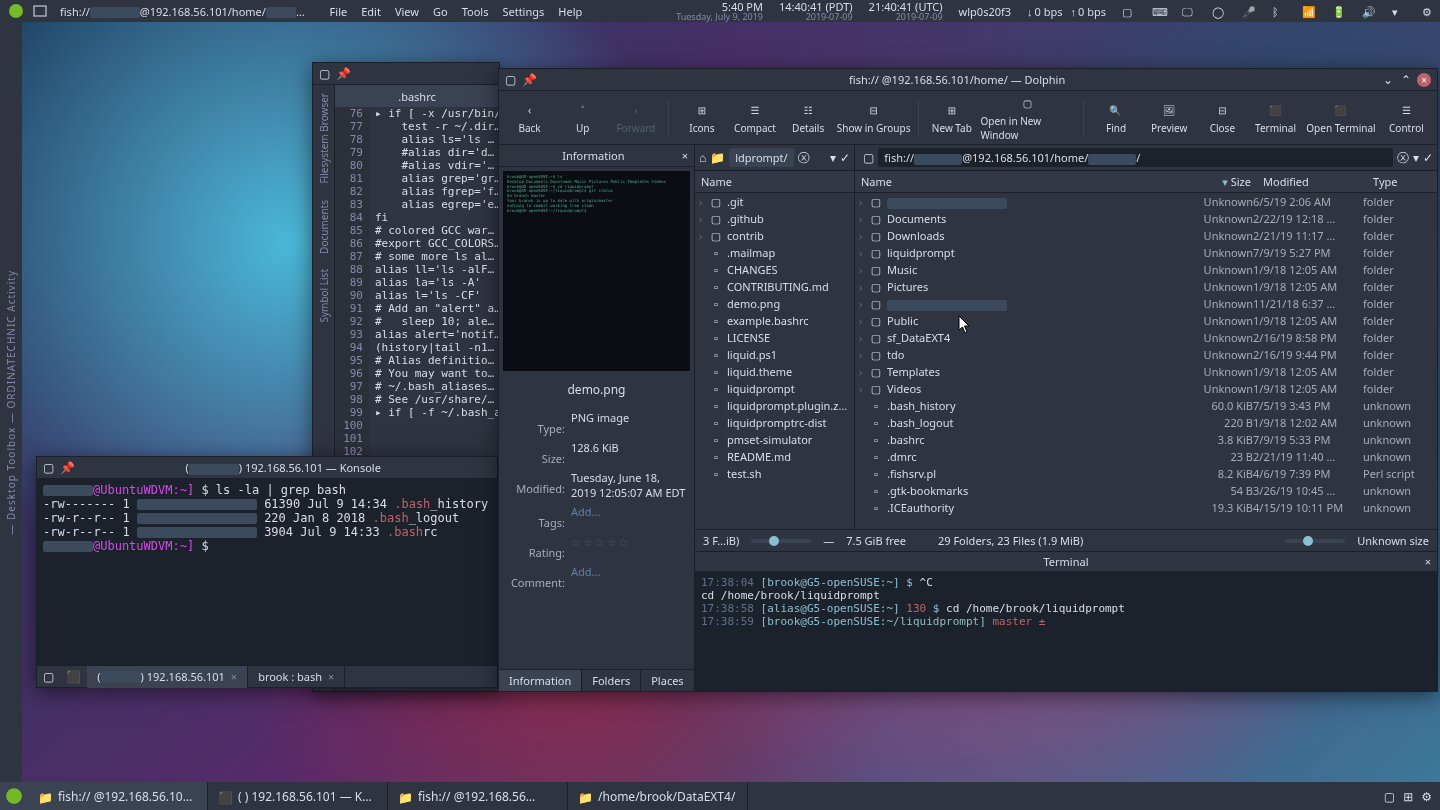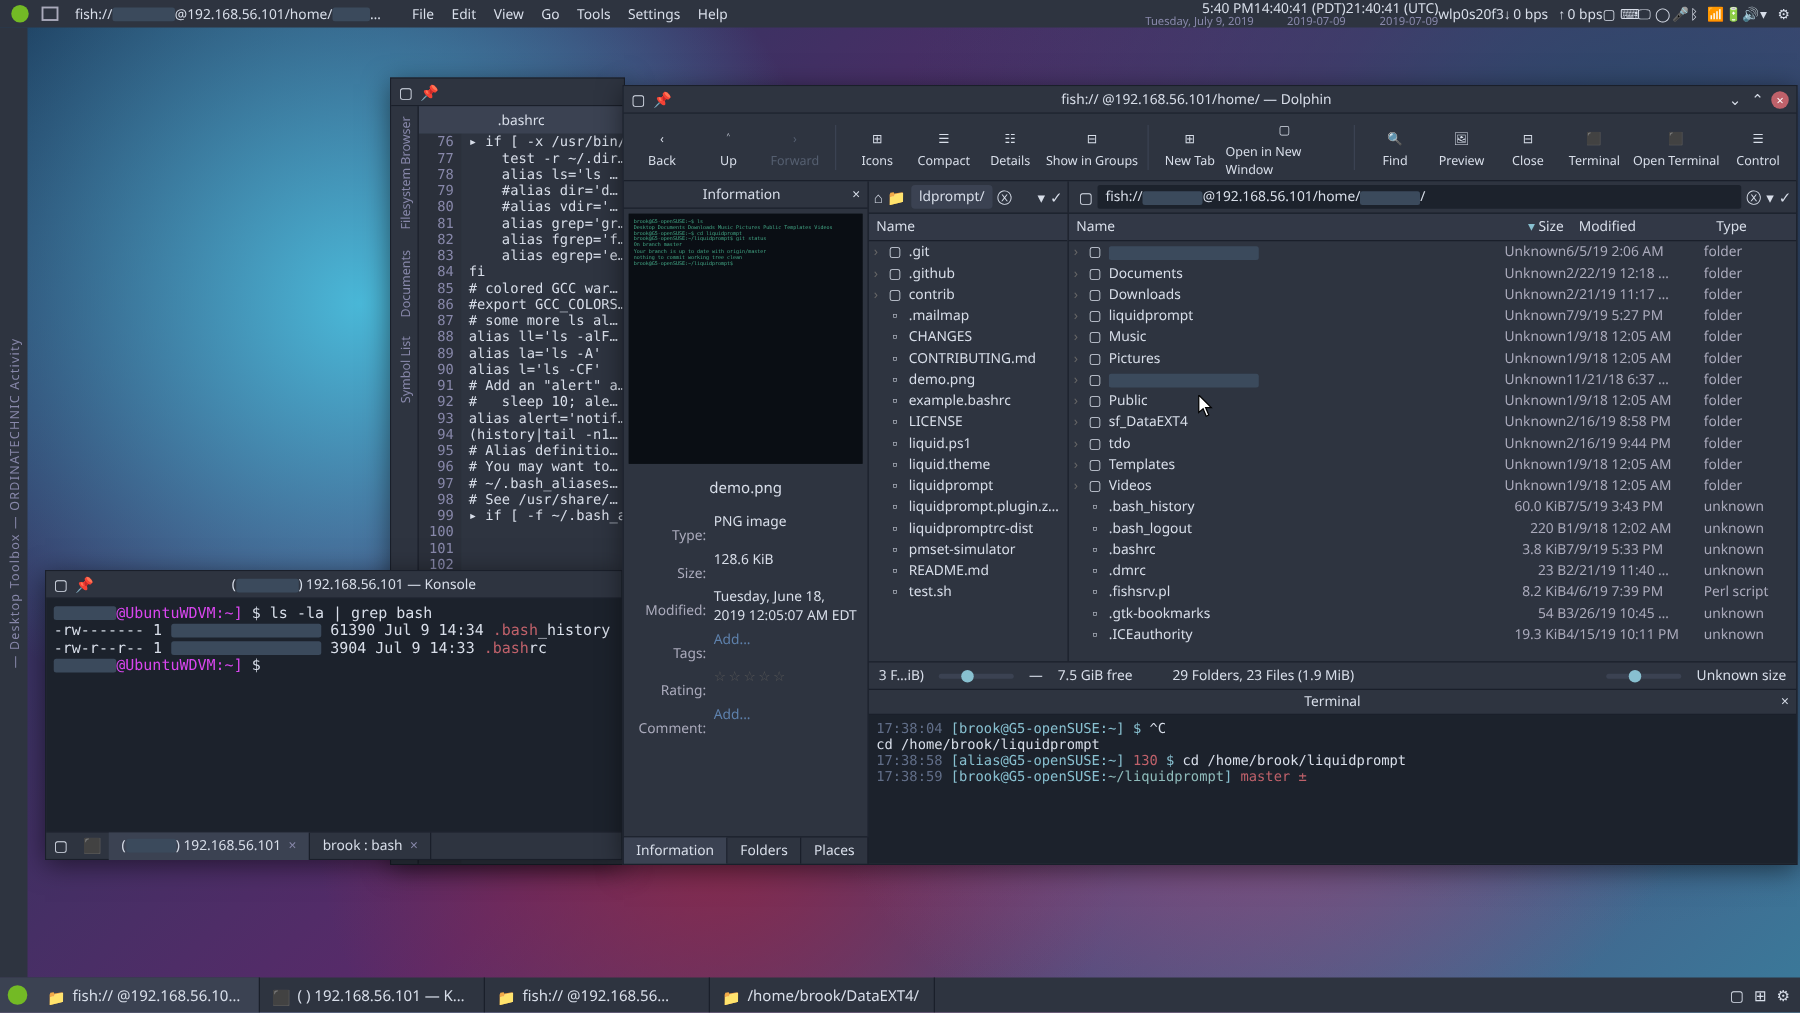--- a/index.html
+++ b/index.html
@@ -5,21 +5,21 @@
 * { margin: 0; padding: 0; box-sizing: border-box; }
 body { width: 1440px; height: 810px; font-family: "Noto Sans", sans-serif; font-size: 12px; color: #d8dee9; background: linear-gradient(135deg, #1a3a5a 0%, #7a3a6a 25%, #3a7a9a 50%, #8a4a7a 75%, #2a5a8a 100%); overflow: hidden; position: relative; }
 .wallpaper { position: absolute; inset: 0; background: radial-gradient(circle at 20% 30%, #4ab8d8 0%, transparent 30%), radial-gradient(circle at 70% 60%, #a84a7a 0%, transparent 35%), radial-gradient(circle at 40% 80%, #8a2a4a 0%, transparent 30%), radial-gradient(circle at 90% 20%, #2a4a6a 0%, transparent 40%), linear-gradient(135deg, #1a3a5a, #5a2a6a, #3a7a9a); }
 
 
 .top-panel { position: absolute; top: 0; left: 0; right: 0; height: 22px; background: #2e3440; display: flex; align-items: center; padding: 0 4px; z-index: 100; color: #d8dee9; font-size: 11px; }
 .top-panel .menu-item { padding: 0 7px; cursor: pointer; }
 .tp-left { display: flex; align-items: center; }
 .tp-left .icon { width: 16px; height: 16px; margin: 0 4px; }
 .tp-title { margin-left: 8px; }
-.tp-right { margin-left: auto; display: flex; align-items: center; gap: 0; justify-content: flex-end; }
+.tp-right { margin-left: auto; display: flex; align-items: center; gap: 16px; justify-content: flex-end; }
 .tp-clock { text-align: right; line-height: 1; }
 .tp-clock .time { font-size: 11px; }
 .tp-clock .date { font-size: 9px; color: #88a; }
 .tp-net { display: flex; align-items: center; gap: 2px; }
 .tray-icon { width: 14px; height: 14px; display: inline-block; }
 
 
 .bottom-panel { position: absolute; bottom: 0; left: 0; right: 0; height: 28px; background: #2e3440; display: flex; align-items: center; z-index: 100; }
 .bottom-panel .launcher { width: 28px; height: 28px; display: flex; align-items: center; justify-content: center; background: #3b4252; }
 .bottom-panel .task { display: flex; align-items: center; padding: 0 10px; height: 28px; border-right: 1px solid #1a1f2a; cursor: pointer; min-width: 180px; }
@@ -244,20 +244,21 @@
 
 <div class="window" id="konsole-window">
   <div class="titlebar">
     <span>▢</span>
     <span style="margin-left:6px">📌</span>
     <span class="title">(<span class="redacted" style="width:50px"></span><span>) 192.168.56.101 — Konsole</span></span>
   </div>
   <div class="konsole-body" id="konsole-body">
       <div><span class="redacted" style="width:50px"></span><span class="prompt-host">@UbuntuWDVM:~]</span> <span class="cmd">$ ls -la | grep bash</span></div>
       <div>-rw-------  1 <span class="redacted" style="width:120px"></span>  61390 Jul  9 14:34 <span class="bash-red">.bash</span>_history</div>
+      <div>-rw-r--r--  1 <span class="redacted" style="width:120px"></span>    220 Jan  8  2018 <span class="bash-red">.bash</span>_logout</div>
       <div>-rw-r--r--  1 <span class="redacted" style="width:120px"></span>   3904 Jul  9 14:33 <span class="bash-red">.bash</span>rc</div>
       <div><span class="redacted" style="width:50px"></span><span class="prompt-host">@UbuntuWDVM:~]</span> <span class="cmd">$ </span></div>
     </div>
   <div class="konsole-tabs">
     <span style="padding:0 6px">▢</span>
     <span style="padding:0 6px">⬛</span>
     <div class="ktab active">(<span class="redacted" style="width:40px"></span><span>) 192.168.56.101</span><span class="close-x">×</span></div>
     <div class="ktab">
         <span>brook : bash</span>
         <span class="close-x">×</span>

